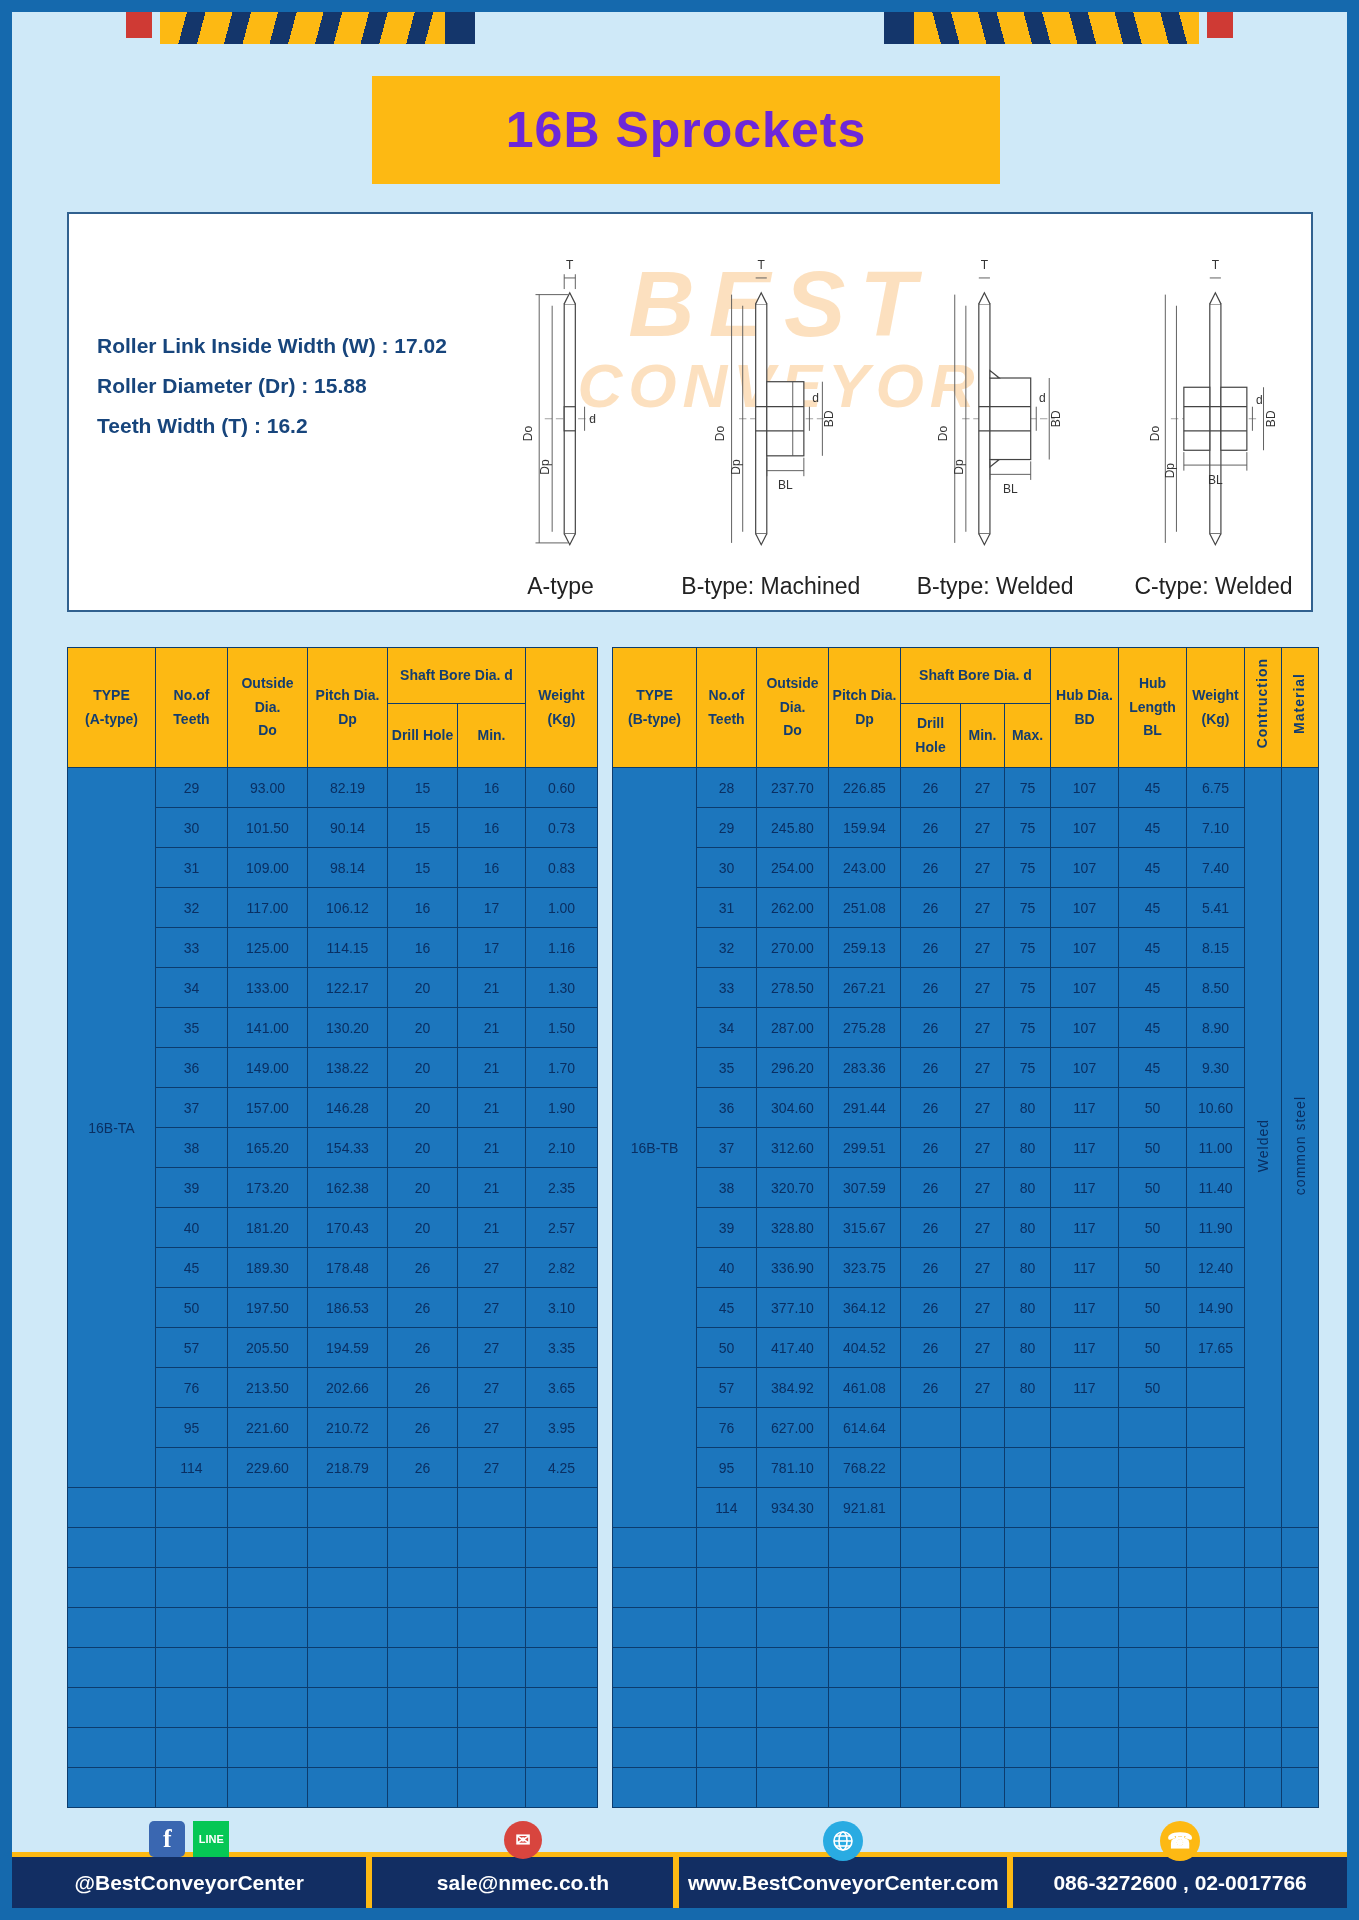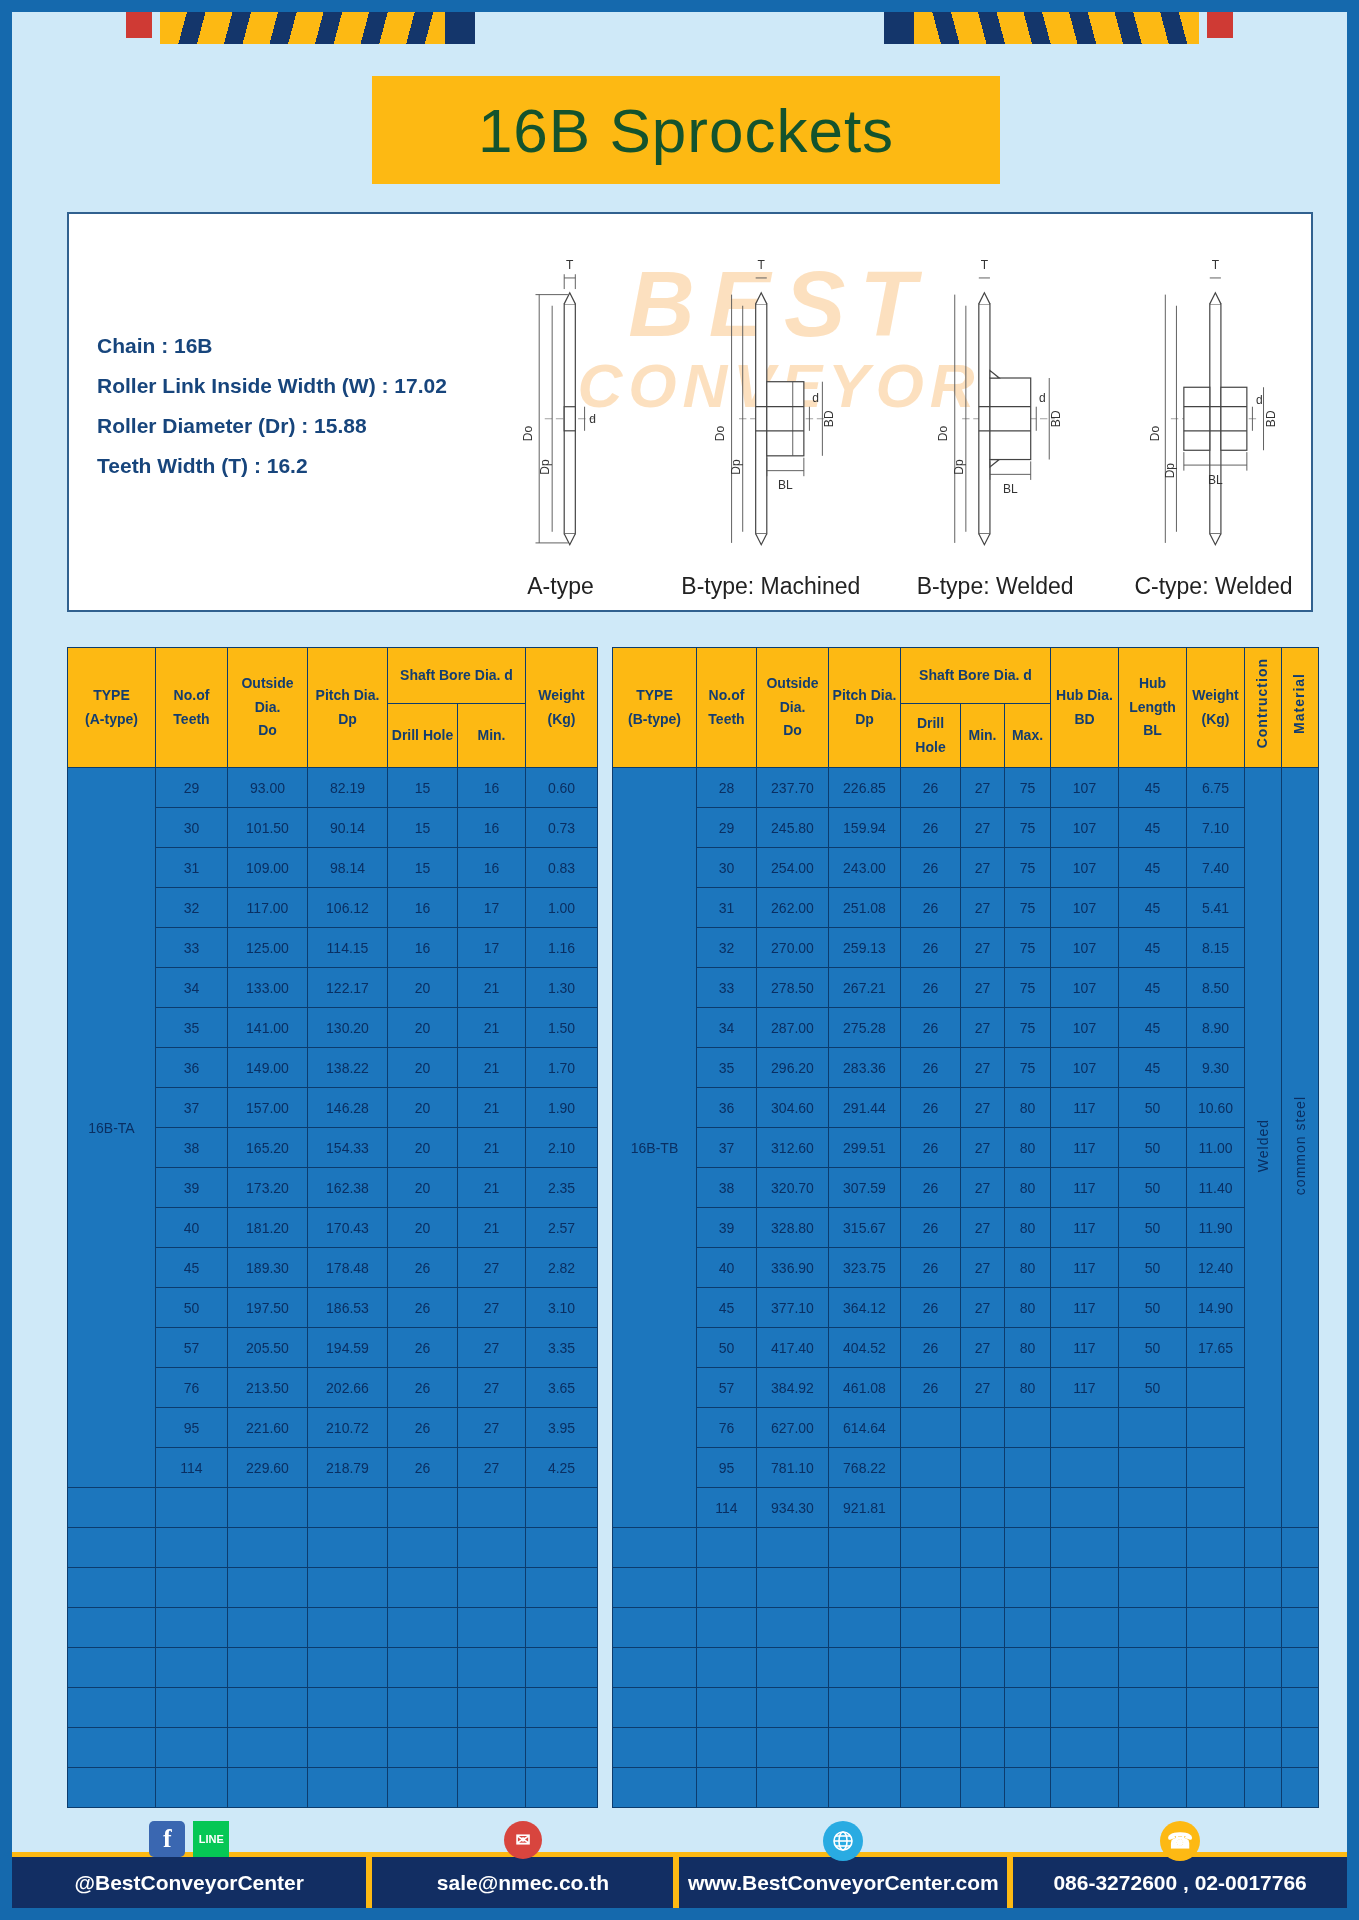--- a/index.html
+++ b/index.html
@@ -14,21 +14,21 @@
   .hz-r{right:148px;width:285px;background:repeating-linear-gradient(75deg,#fdb913 0 26px,#14366b 26px 44px)}
   .sq{position:absolute;top:0;width:26px;height:26px}
   .sq-red-l{left:114px;background:#cf3a34}
   .sq-red-r{right:114px;background:#cf3a34}
   .sq-nv-l{left:433px;width:30px;height:32px;background:#14366b}
   .sq-nv-r{right:433px;width:30px;height:32px;background:#14366b}
 
   
   .title-banner{position:absolute;left:360px;top:64px;width:628px;height:108px;background:#fdb913;
     display:flex;align-items:center;justify-content:center}
-  .title-banner h1{font-size:62px;font-weight:normal;color:#14532d;letter-spacing:1px}
+  .title-banner h1{font-size:50px;font-weight:bold;color:#6d28d9;letter-spacing:1px}
 
   
   .spec-panel{position:absolute;left:55px;top:200px;width:1246px;height:400px;background:#fff;
     border:2px solid #31618f}
   .spec-block{position:absolute;left:28px;top:112px;z-index:3}
   .spec-line{font-size:21px;font-weight:bold;color:#17457c;line-height:40px;white-space:nowrap}
   .watermark{position:absolute;left:430px;top:42px;width:560px;text-align:center;color:#f7941d;
     opacity:.28;z-index:1;font-style:italic;font-weight:bold;line-height:1.05;pointer-events:none}
   .wm1{font-size:92px;letter-spacing:14px}
   .wm2{font-size:62px;letter-spacing:6px}
@@ -90,21 +90,20 @@
       <h1>16B Sprockets</h1>
     </div>
 
     <div class="spec-panel">
       <div class="watermark">
         <div class="wm1">BEST</div>
         <div class="wm2">CONVEYOR</div>
       </div>
 
       <div class="spec-block">
-          <div class="spec-line">Chain  :  16B</div>
           <div class="spec-line">Roller Link Inside Width (W)  :  17.02</div>
           <div class="spec-line">Roller Diameter (Dr)  :  15.88</div>
           <div class="spec-line">Teeth Width (T)  :  16.2</div>
         </div>
 
       <div class="drawings">
 
         <div class="figure">
           <svg viewBox="0 0 150 340" width="139" height="315">
             <line class="cline" x1="58" y1="180" x2="112" y2="180"></line>

